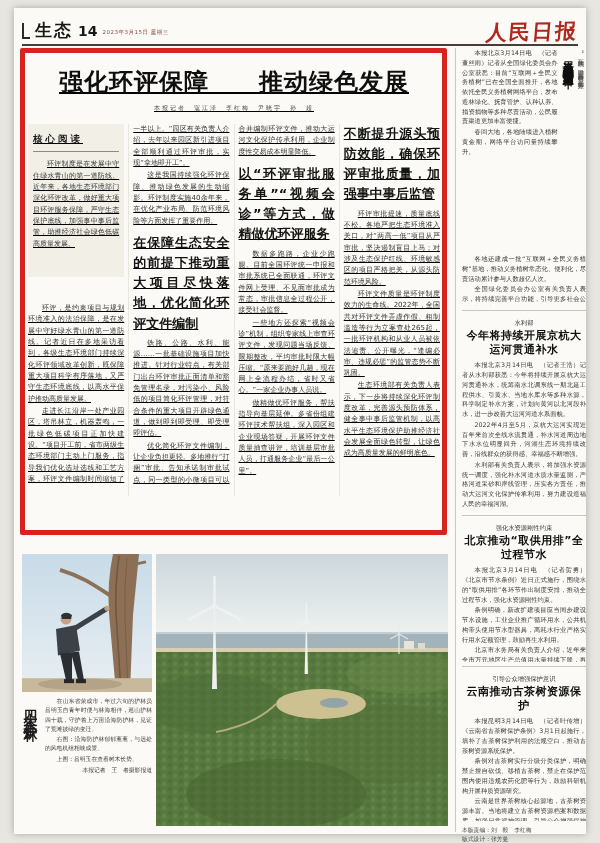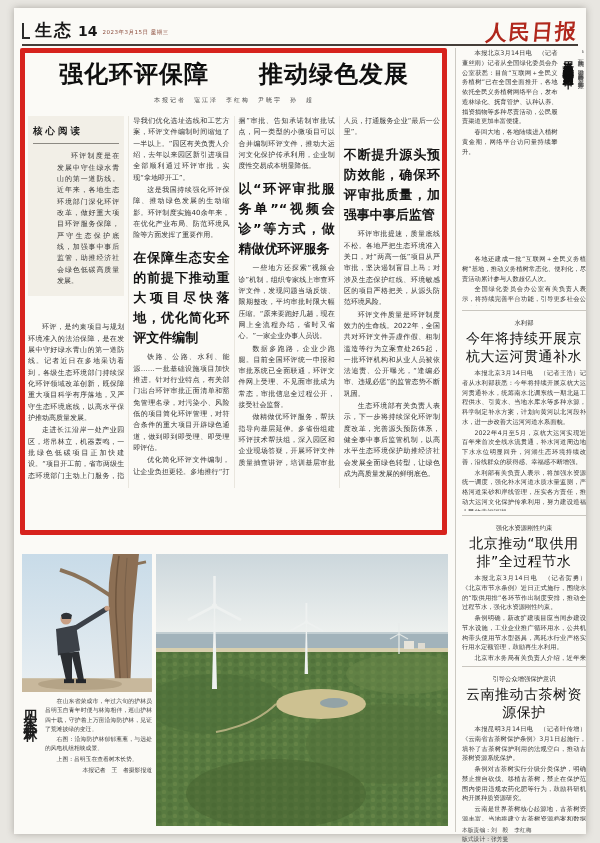--- a/index.html
+++ b/index.html
@@ -12,41 +12,41 @@
   .corner-mark{display:inline-block;width:6px;height:14px;border-left:2.5px solid #2b2b2b;border-bottom:2.5px solid #2b2b2b;transform:translateY(3px);}
   .section-name{font-size:17px;font-weight:bold;letter-spacing:2px;color:#191919;}
   .page-num{font-size:14px;font-weight:bold;color:#191919;}
   .hdr-date{font-size:5.5px;color:#8a4a3a;letter-spacing:.5px;transform:translateY(-2px);}
   .masthead{font-size:21px;color:#b0271c;font-weight:bold;font-family:"DejaVu Serif","Liberation Serif",serif;transform:skewX(-6deg) rotate(-1deg);letter-spacing:2px;line-height:1;}
 
   
   .hl-box{position:absolute;left:6px;top:40px;width:427px;height:487px;border:5px solid #d7231d;box-sizing:border-box;z-index:9;border-radius:2px;pointer-events:none;}
 
   
-  .main-art{position:absolute;left:14px;top:40px;width:412px;height:472px;overflow:hidden;}
+  .main-art{position:absolute;left:14px;top:48px;width:412px;height:472px;overflow:hidden;text-decoration:underline;}
   .art-title{font-size:24px;text-align:center;font-weight:bold;letter-spacing:1px;margin:10px 0 6px;color:#0f0f0f;}
   .art-byline{text-align:center;font-size:6px;color:#4a4a4a;letter-spacing:2px;margin-bottom:11px;}
   .art-cols{column-count:4;column-gap:9px;column-rule:1px solid #e9e6de;height:372px;font-size:7px;line-height:1.62;color:#333;text-align:justify;overflow:hidden;}
   .art-cols p{margin:0 0 1px;text-indent:2em;}
   .art-cols h3{font-size:13px;margin:6px 0 4px;color:#151515;line-height:1.55;text-indent:0;}
-  .core-box{break-inside:avoid;background:#f2efe7;padding:7px 5px 9px;margin-bottom:26px;}
+  .core-box{break-inside:avoid;background:#f2efe7;padding:7px 5px 27px;margin-bottom:26px;}
   .core-label{font-size:9.5px;font-weight:bold;letter-spacing:3px;color:#1d1d1d;border-bottom:1px solid #8d8a83;padding-bottom:5px;margin-bottom:7px;}
-  .core-sum{text-indent:2em;margin-left:24px;}
+  .core-sum{text-indent:2em;}
 
   
   .sidebar{position:absolute;left:441px;top:40px;width:124px;height:784px;border-left:1px solid #ccc9c2;padding-left:6px;box-sizing:content-box;font-size:6.3px;line-height:1.55;color:#383838;text-align:justify;}
   .sidebar p{margin:0 0 1px;text-indent:2em;}
   .sb-a1{height:258px;overflow:hidden;}
   .a1-top{display:flex;height:206px;gap:3px;}
   .a1-text{flex:1;overflow:hidden;}
   .hl-vert{writing-mode:vertical-rl;font-size:11px;font-weight:bold;letter-spacing:1px;color:#101010;line-height:1.15;padding-top:4px;}
   .kicker-vert{writing-mode:vertical-rl;font-size:6.3px;color:#4a4a4a;letter-spacing:1px;padding-top:2px;}
   .sb-divider{border:none;border-top:1px solid #c9c6bf;margin:4px 0;}
   .sb-kicker{text-align:center;font-size:6.3px;color:#2f2f2f;margin:3px 0 1px;text-indent:0 !important;}
-  .sb-headline{text-align:center;font-size:14px;font-weight:normal;margin:0 0 3px;letter-spacing:.5px;line-height:1.3;color:#101010;}
+  .sb-headline{text-align:center;font-size:11px;font-weight:bold;margin:0 0 3px;letter-spacing:.5px;line-height:1.3;color:#101010;}
   .sb-a2{height:196px;overflow:hidden;}
   .sb-a3{height:142px;overflow:hidden;}
   .sb-a4{height:150px;overflow:hidden;}
   .sb-credit{margin-top:5px;font-size:5.8px;color:#474747;line-height:1.6;}
   .sb-credit div{text-indent:0;}
 
   
   .bl-block{position:absolute;left:8px;top:546px;width:130px;height:272px;}
   .man-photo{width:130px;height:138px;display:block;}
   .caption-row{display:flex;margin-top:5px;gap:5px;height:126px;}
@@ -84,22 +84,22 @@
         <div class="core-sum">环评制度是在发展中守住绿水青山的第一道防线。近年来，各地生态环境部门深化环评改革，做好重大项目环评服务保障，严守生态保护底线，加强事中事后监管，助推经济社会绿色低碳高质量发展。</div>
       </div>
       <div>
           <p>环评，是约束项目与规划环境准入的法治保障，是在发展中守好绿水青山的第一道防线。记者近日在多地采访看到，各级生态环境部门持续深化环评领域改革创新，既保障重大项目科学有序落地，又严守生态环境底线，以高水平保护推动高质量发展。</p>
           <p>走进长江沿岸一处产业园区，塔吊林立，机器轰鸣，一批绿色低碳项目正加快建设。“项目开工前，省市两级生态环境部门主动上门服务，指导我们优化选址选线和工艺方案，环评文件编制时间缩短了一半以上。”园区有关负责人介绍，去年以来园区新引进项目全部顺利通过环评审批，实现“拿地即开工”。</p>
           <p>这是我国持续强化环评保障、推动绿色发展的生动缩影。环评制度实施40余年来，在优化产业布局、防范环境风险等方面发挥了重要作用。</p>
           <h3>在保障生态安全的前提下推动重大项目尽快落地，优化简化环评文件编制</h3>
           <p>铁路、公路、水利、能源……一批基础设施项目加快推进。针对行业特点，有关部门出台环评审批正面清单和豁免管理名录，对污染小、风险低的项目简化环评管理，对符合条件的重大项目开辟绿色通道，做到即到即受理、即受理即评估。</p>
           <p>优化简化环评文件编制，让企业负担更轻。多地推行“打捆”审批、告知承诺制审批试点，同一类型的小微项目可以合并编制环评文件，推动大运河文化保护传承利用，企业制度性交易成本明显降低。</p>
           <h3>以“环评审批服务单”“视频会诊”等方式，做精做优环评服务</h3>
+          <p>数据多跑路，企业少跑腿。目前全国环评统一申报和审批系统已全面联通，环评文件网上受理、不见面审批成为常态，审批信息全过程公开，接受社会监督。</p>
           <p>一些地方还探索“视频会诊”机制，组织专家线上审查环评文件，发现问题当场反馈、限期整改，平均审批时限大幅压缩。“原来要跑好几趟，现在网上全流程办结，省时又省心。”一家企业办事人员说。</p>
-          <p>数据多跑路，企业少跑腿。目前全国环评统一申报和审批系统已全面联通，环评文件网上受理、不见面审批成为常态，审批信息全过程公开，接受社会监督。</p>
           <p>做精做优环评服务，帮扶指导向基层延伸。多省份组建环评技术帮扶组，深入园区和企业现场答疑，开展环评文件质量抽查讲评，培训基层审批人员，打通服务企业“最后一公里”。</p>
           <h3>不断提升源头预防效能，确保环评审批质量，加强事中事后监管</h3>
           <p>环评审批提速，质量底线不松。各地严把生态环境准入关口，对“两高一低”项目从严审批，坚决遏制盲目上马；对涉及生态保护红线、环境敏感区的项目严格把关，从源头防范环境风险。</p>
           <p>环评文件质量是环评制度效力的生命线。2022年，全国共对环评文件弄虚作假、粗制滥造等行为立案查处265起，一批环评机构和从业人员被依法追责、公开曝光，“逢编必审、违规必惩”的监管态势不断巩固。</p>
           <p>生态环境部有关负责人表示，下一步将持续深化环评制度改革，完善源头预防体系，健全事中事后监管机制，以高水平生态环境保护助推经济社会发展全面绿色转型，让绿色成为高质量发展的鲜明底色。</p>
         </div>
     </div>
   </div>
 
   <div class="sidebar">

